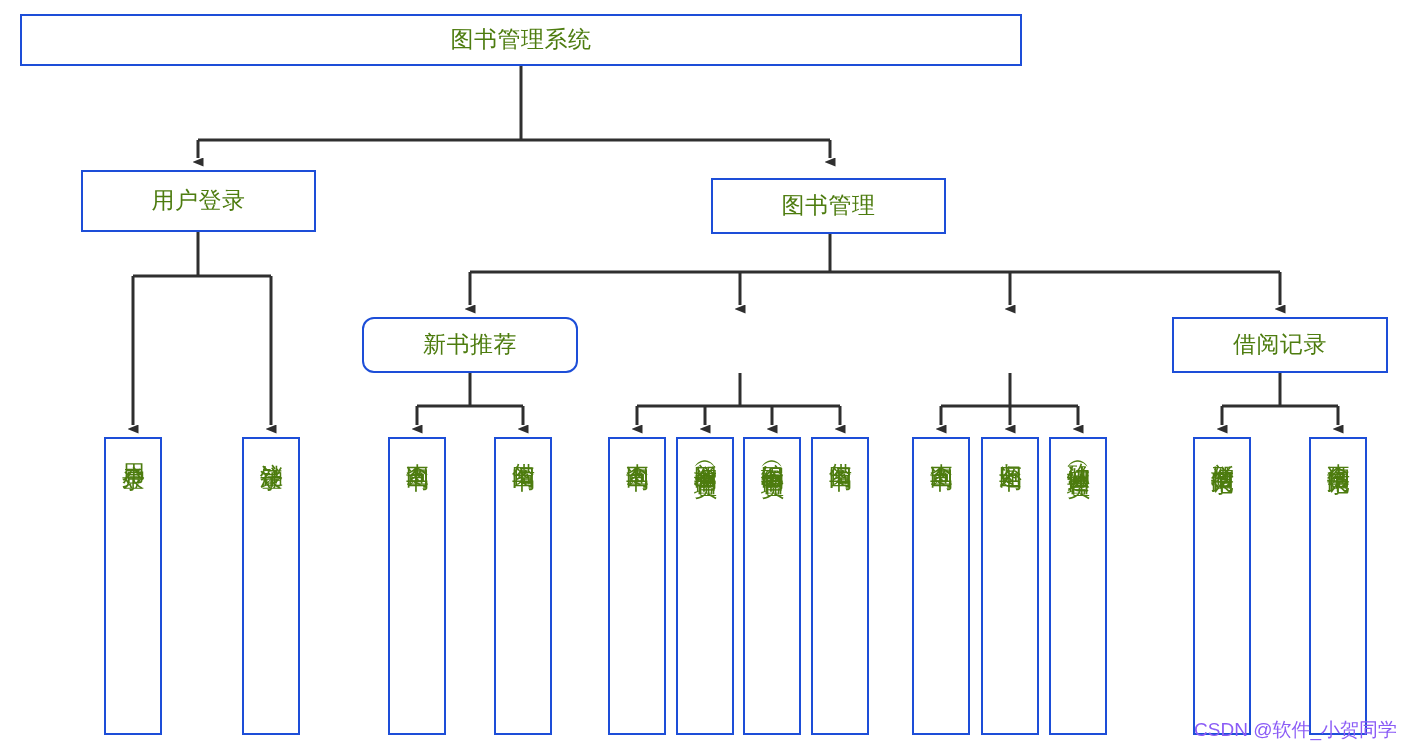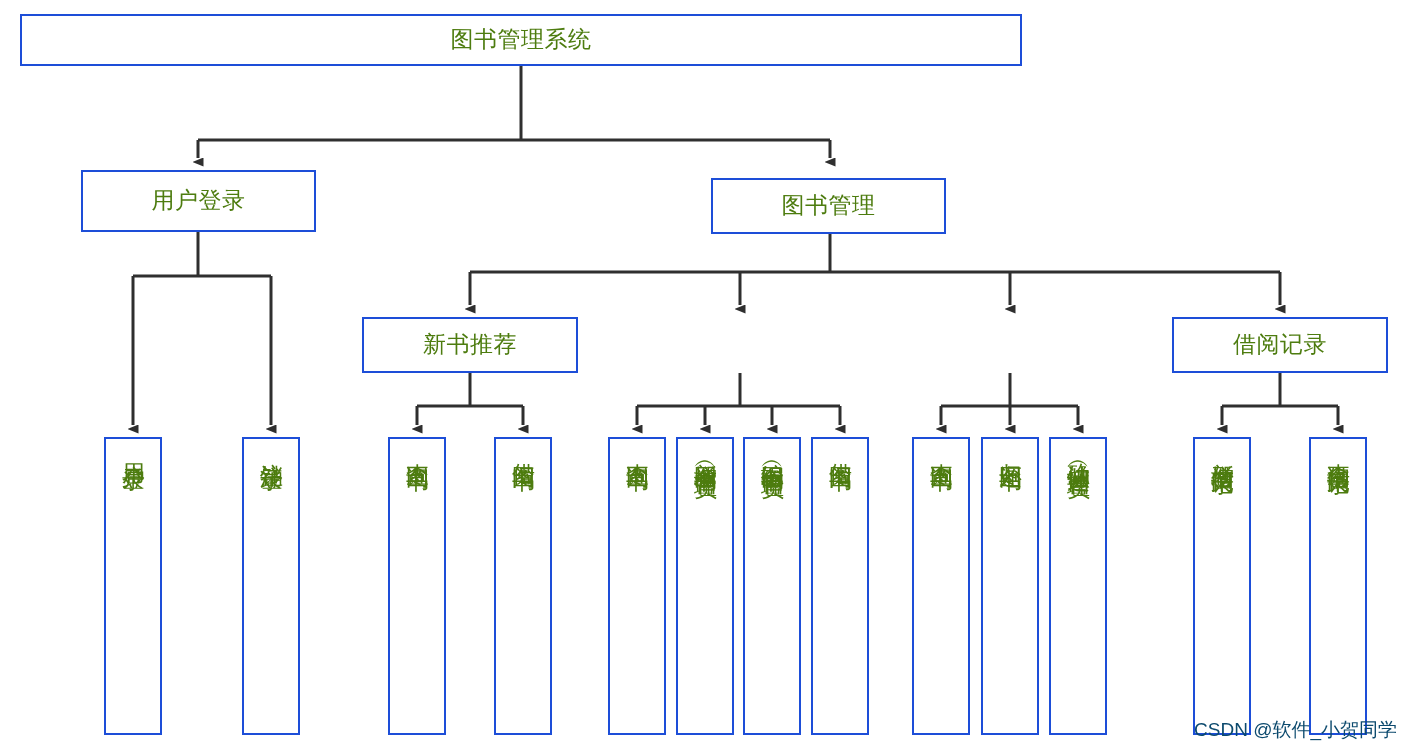--- a/index.html
+++ b/index.html
@@ -57,21 +57,21 @@
     font-size: 23px;
     line-height: 1.04;
     letter-spacing: 2px;
     white-space: nowrap;
   }
   .watermark {
     position: absolute;
     right: 8px;
     bottom: 4px;
     font-size: 19px;
-    color: #0c4a6e;
+    color: #8b5cf6;
     white-space: nowrap;
     z-index: 5;
     font-family: "Liberation Sans", "DejaVu Sans", sans-serif;
   }
 </style>
 </head>
 <body>
 
 <div id="canvas">
 
@@ -131,21 +131,21 @@
     <span class="lbl">图书管理系统</span>
   </div>
 
   <div class="node horiz" style="left:81px; top:170px; width:235px; height:62px;">
     <span class="lbl">用户登录</span>
   </div>
   <div class="node horiz" style="left:711px; top:170px; width:235px; height:56px;margin-top:8px;">
     <span class="lbl">图书管理</span>
   </div>
 
-  <div class="node horiz" style="left:362px; top:317px; width:216px; height:56px;">
+  <div class="node horiz" style="left:362px; top:317px; width:216px; height:56px;border-radius:12px;">
     <span class="lbl">新书推荐</span>
   </div>
   <div class="node horiz" style="left:1172px; top:317px; width:216px; height:56px;">
     <span class="lbl">借阅记录</span>
   </div>
 
   <div class="node vert" style="left:104px; top:437px; width:58px; height:298px;">
     <span class="lbl">用户登录</span>
   </div>
   <div class="node vert" style="left:242px; top:437px; width:58px; height:298px;">

